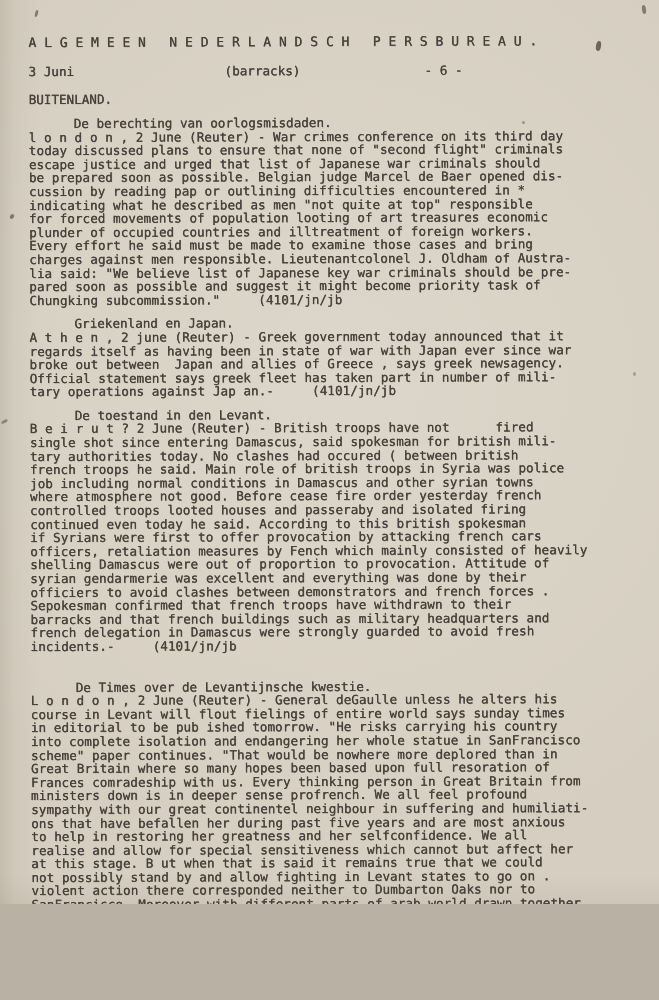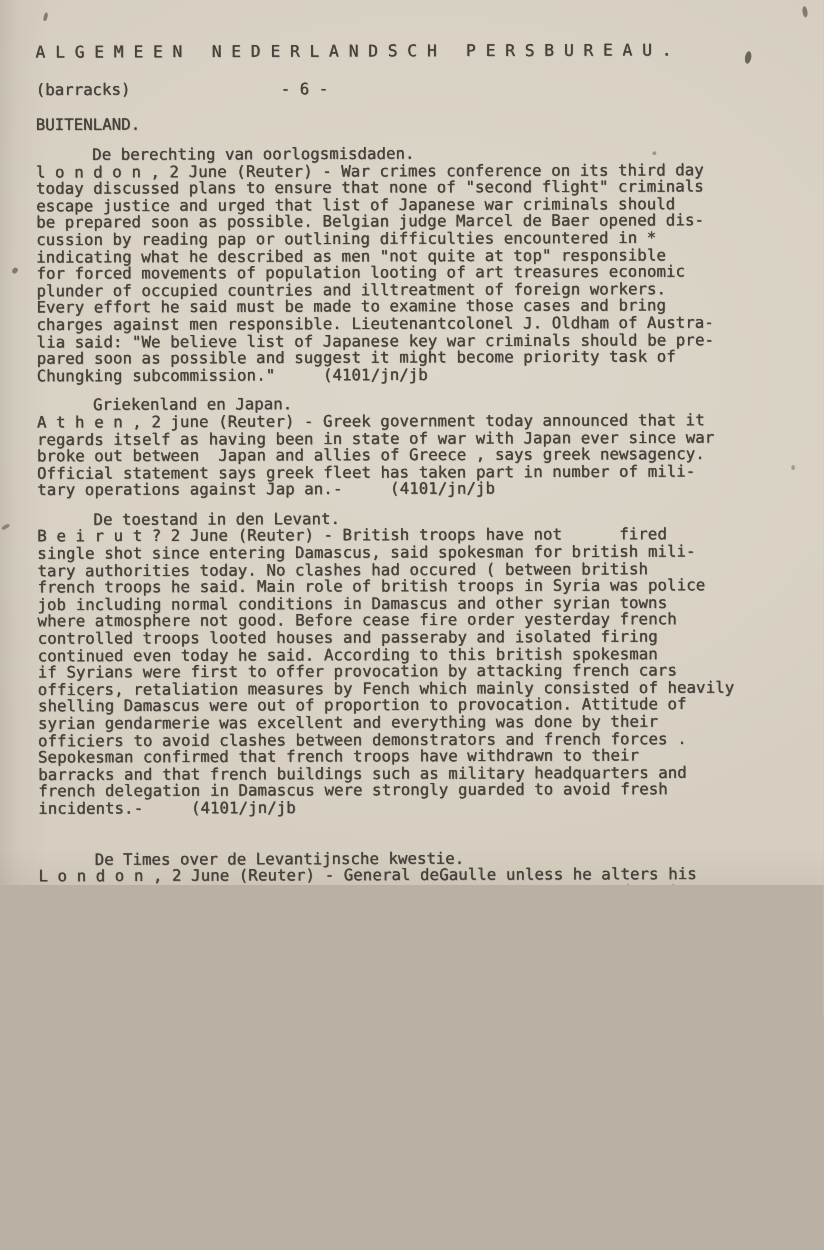--- a/index.html
+++ b/index.html
@@ -3,21 +3,21 @@
 <meta charset="utf-8">
 <style>
   html, body { margin: 0; padding: 0; }
   body {
     width: 659px; height: 1000px;
     background: #b9b2a4;
     font-family: "DejaVu Sans Mono", "Liberation Mono", monospace;
   }
   .paper {
     position: relative;
-    width: 659px; height: 708px;
+    width: 659px; height: 904px;
     overflow: hidden;
     background-color: #d6cfc1;
     background-image:
       radial-gradient(ellipse 120% 90% at 52% 42%, rgba(255,255,255,0.16), rgba(255,255,255,0) 62%),
       radial-gradient(ellipse 140% 120% at 50% 50%, rgba(0,0,0,0) 70%, rgba(60,52,40,0.13) 100%),
       linear-gradient(90deg, rgba(90,80,62,0.14) 0px, rgba(90,80,62,0.05) 14px, rgba(0,0,0,0) 40px),
       linear-gradient(0deg, rgba(90,80,62,0.07) 0px, rgba(0,0,0,0) 30px);
     color: #46413a;
   }
   .content {
@@ -89,20 +89,21 @@
   <span class="speck s5"></span>
   <span class="speck s6"></span>
   <span class="speck s7"></span>
   <span class="speck s8"></span>
 
   <div class="content">
 
     <div class="agency-line typed">A L G E M E E N   N E D E R L A N D S C H   P E R S B U R E A U .</div>
 
     <div class="meta-row">
+      <span class="typed">3 Juni</span>
       <span class="typed">(barracks)</span>
       <span class="typed">- 6 -</span>
     </div>
 
     <div class="section-label typed">BUITENLAND.</div>
 
     <div class="article">
       <p class="article-heading typed">De berechting van oorlogsmisdaden.</p>
       <p class="article-body typed">l o n d o n , 2 June (Reuter) - War crimes conference on its third day
 today discussed plans to ensure that none of "second flight" criminals

